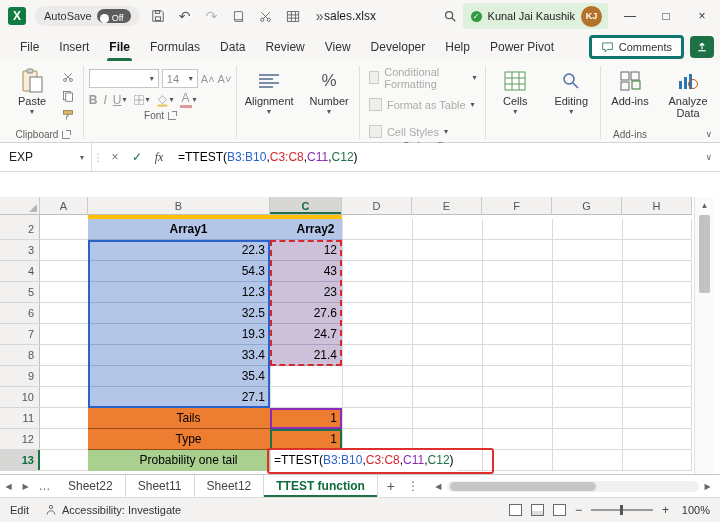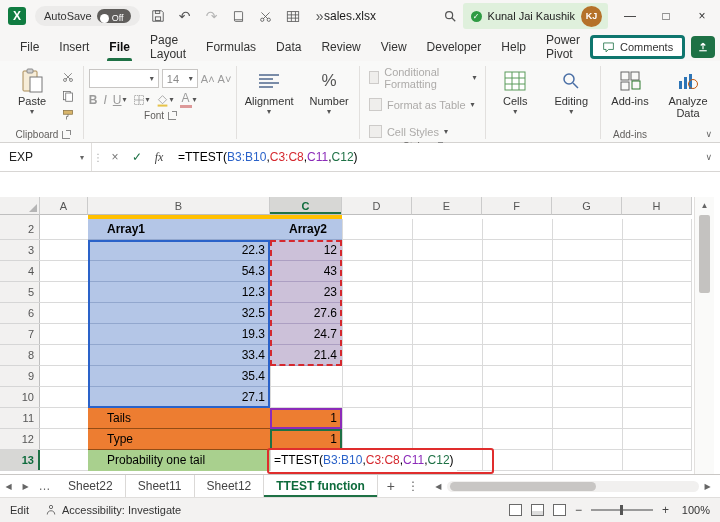--- a/index.html
+++ b/index.html
@@ -87,21 +87,21 @@
   .vl { position:absolute; top:0; bottom:0; width:1px; background:#DADADA; }
   .region { position:absolute; }
   .rg-blue   { background:repeating-linear-gradient(to bottom, #B4C6E7 0 20px, #92A7CE 20px 21px); }
   .rg-purple { background:repeating-linear-gradient(to bottom, #CCC1D9 0 20px, #AC9FC2 20px 21px); }
   .rg-orange { background:repeating-linear-gradient(to bottom, #ED7D31 0 20px, #924C15 20px 21px); }
   .rg-green  { background:#A9D08E; }
   .rg-orange .innerv { position:absolute; left:182px; top:0; bottom:0; width:1px; background:#924C15; }
   .tb, .tc { position:absolute; height:21px; line-height:21px; font-size:12px; color:#000; }
   .tb { left:48px; width:182px; }
   .tc { left:230px; width:72px; }
-  .tl { padding-left:19px; } .tr { text-align:right; padding-right:5px; }
+  .tl { padding-left:19px;text-align:center; } .tr { text-align:right; padding-right:5px; }
   .bold { font-weight:bold; }
   .ref { position:absolute; pointer-events:none; z-index:2; }
   .ref-blue   { left:48px;  top:21px;  width:182px; height:168px; border:2px solid #2A62C9; }
   .ref-red    { left:230px; top:21px;  width:72px;  height:126px; border:2px dashed #D5282E; }
   .ref-purple { left:230px; top:189px; width:72px;  height:21px;  border:2px solid #8B2BB9; }
   .ref-green  { left:230px; top:210px; width:72px;  height:21px;  border:2px solid #1E7145; }
   .fcell { position:absolute; left:231px; top:231px; height:21px; line-height:21px; background:#fff; padding:0 3px; white-space:nowrap; display:flex; z-index:3; font-size:12px; }
   .anno { position:absolute; left:227px; top:229px; width:227px; height:26px; border:2px solid #E02D2D; border-radius:3px; z-index:4; pointer-events:none; }
 
   
@@ -192,21 +192,20 @@
       <span class="winbtn">—</span>
       <span class="winbtn">□</span>
       <span class="winbtn">×</span>
     </div>
   </div>
 
   <div id="tabrow">
     <span class="rtab">File</span>
     <span class="rtab">Insert</span>
     <span class="rtab active">File</span>
-    <span class="rtab">Page Layout</span>
     <span class="rtab">Formulas</span>
     <span class="rtab">Data</span>
     <span class="rtab">Review</span>
     <span class="rtab">View</span>
     <span class="rtab">Developer</span>
     <span class="rtab">Help</span>
     <span class="rtab">Power Pivot</span>
     <div class="tabrow-right">
       <span class="comments-btn">
         <svg width="13" height="12" viewBox="0 0 16 14">

